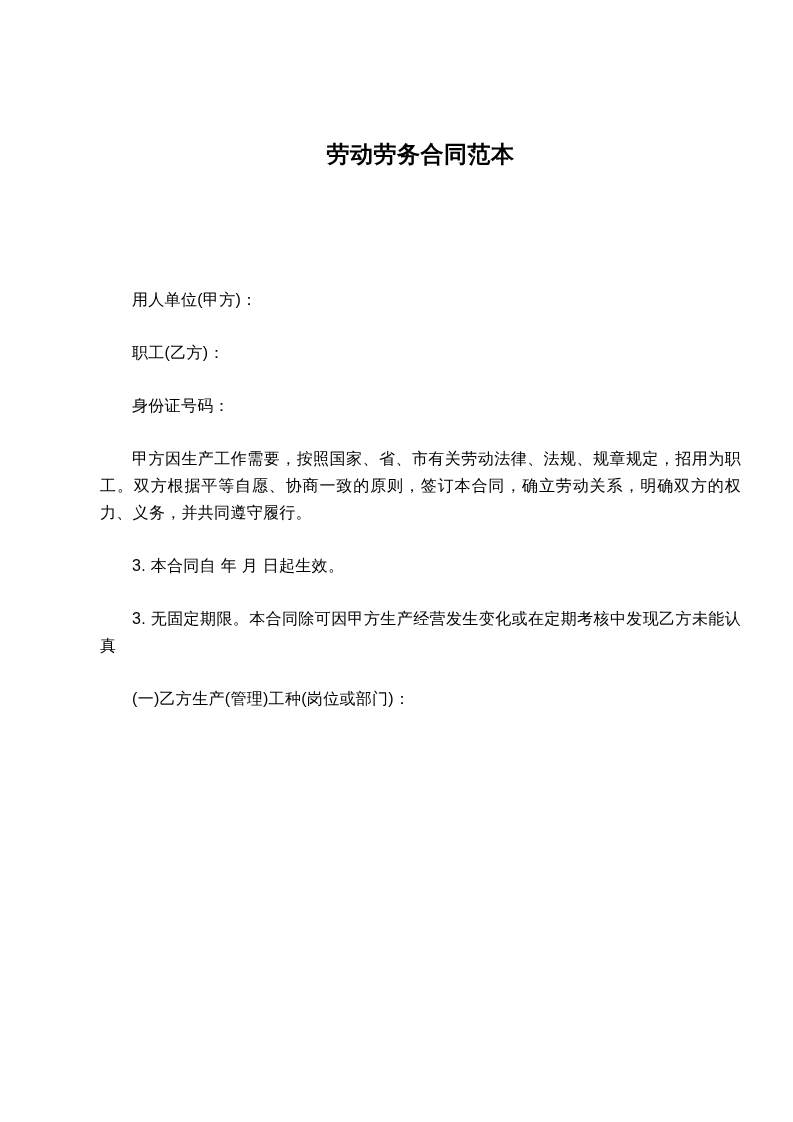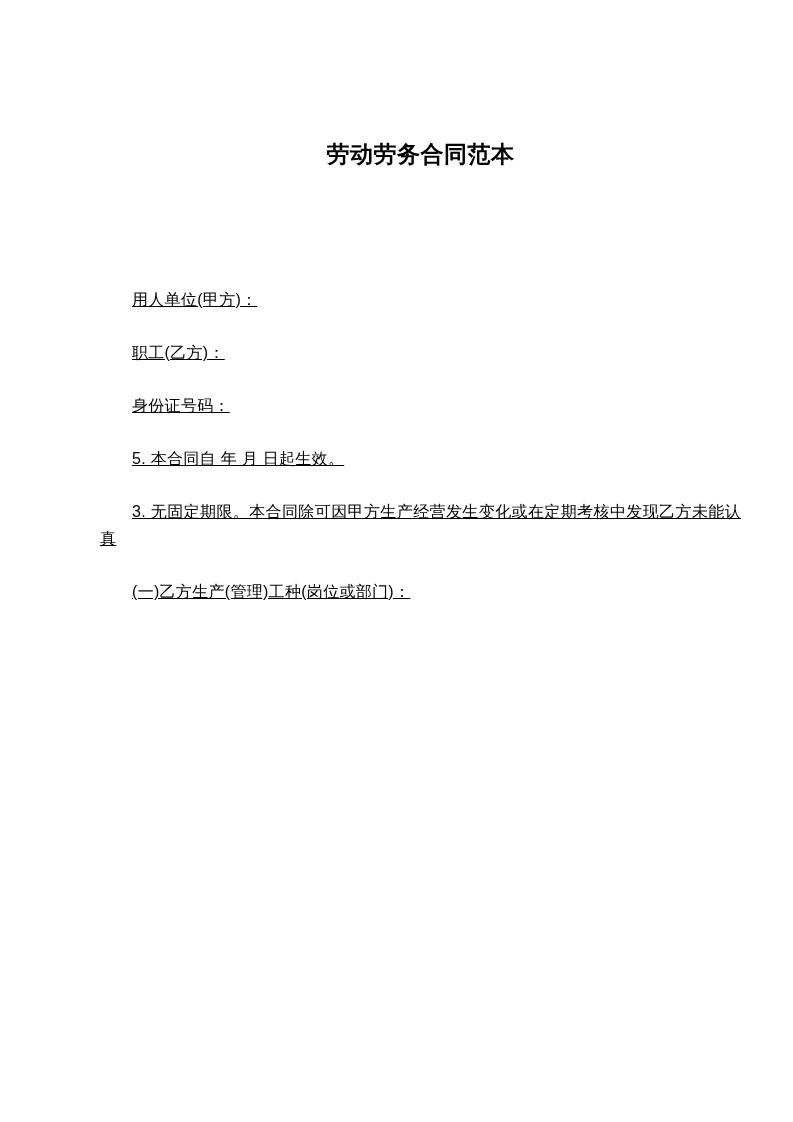--- a/index.html
+++ b/index.html
@@ -27,21 +27,20 @@
     text-align: center;
     letter-spacing: 0.5px;
   }
   .par {
     margin: 0 0 26px 0;
     font-size: 16px;
     line-height: 27px;
     text-indent: 2em;
     text-align: justify;
     letter-spacing: 0.3px;
-    text-decoration: underline;
   }
   .page-number {
     position: absolute;
     left: 0;
     right: 0;
     top: 1049px;
     text-align: center;
     font-size: 15px;
     line-height: 22px;
   }
@@ -53,23 +52,24 @@
 
   <h1 class="doc-title">劳动劳务合同范本</h1>
 
   <div>
     <p class="par">用人单位(甲方)：</p>
 
     <p class="par">职工(乙方)：</p>
 
     <p class="par">身份证号码：</p>
 
+    <p class="par">甲方因生产工作需要，按照国家、省、市有关劳动法律、法规、规章规定，招用为职工。双方根据平等自愿、协商一致的原则，签订本合同，确立劳动关系，明确双方的权力、义务，并共同遵守履行。</p>
 
 
-    <p class="par">5. 本合同自 年 月 日起生效。</p>
+    <p class="par">3. 本合同自 年 月 日起生效。</p>
 
 
     <p class="par">3. 无固定期限。本合同除可因甲方生产经营发生变化或在定期考核中发现乙方未能认真</p>
 
 
 
 
     <p class="par">(一)乙方生产(管理)工种(岗位或部门)：</p>
   </div>
 

